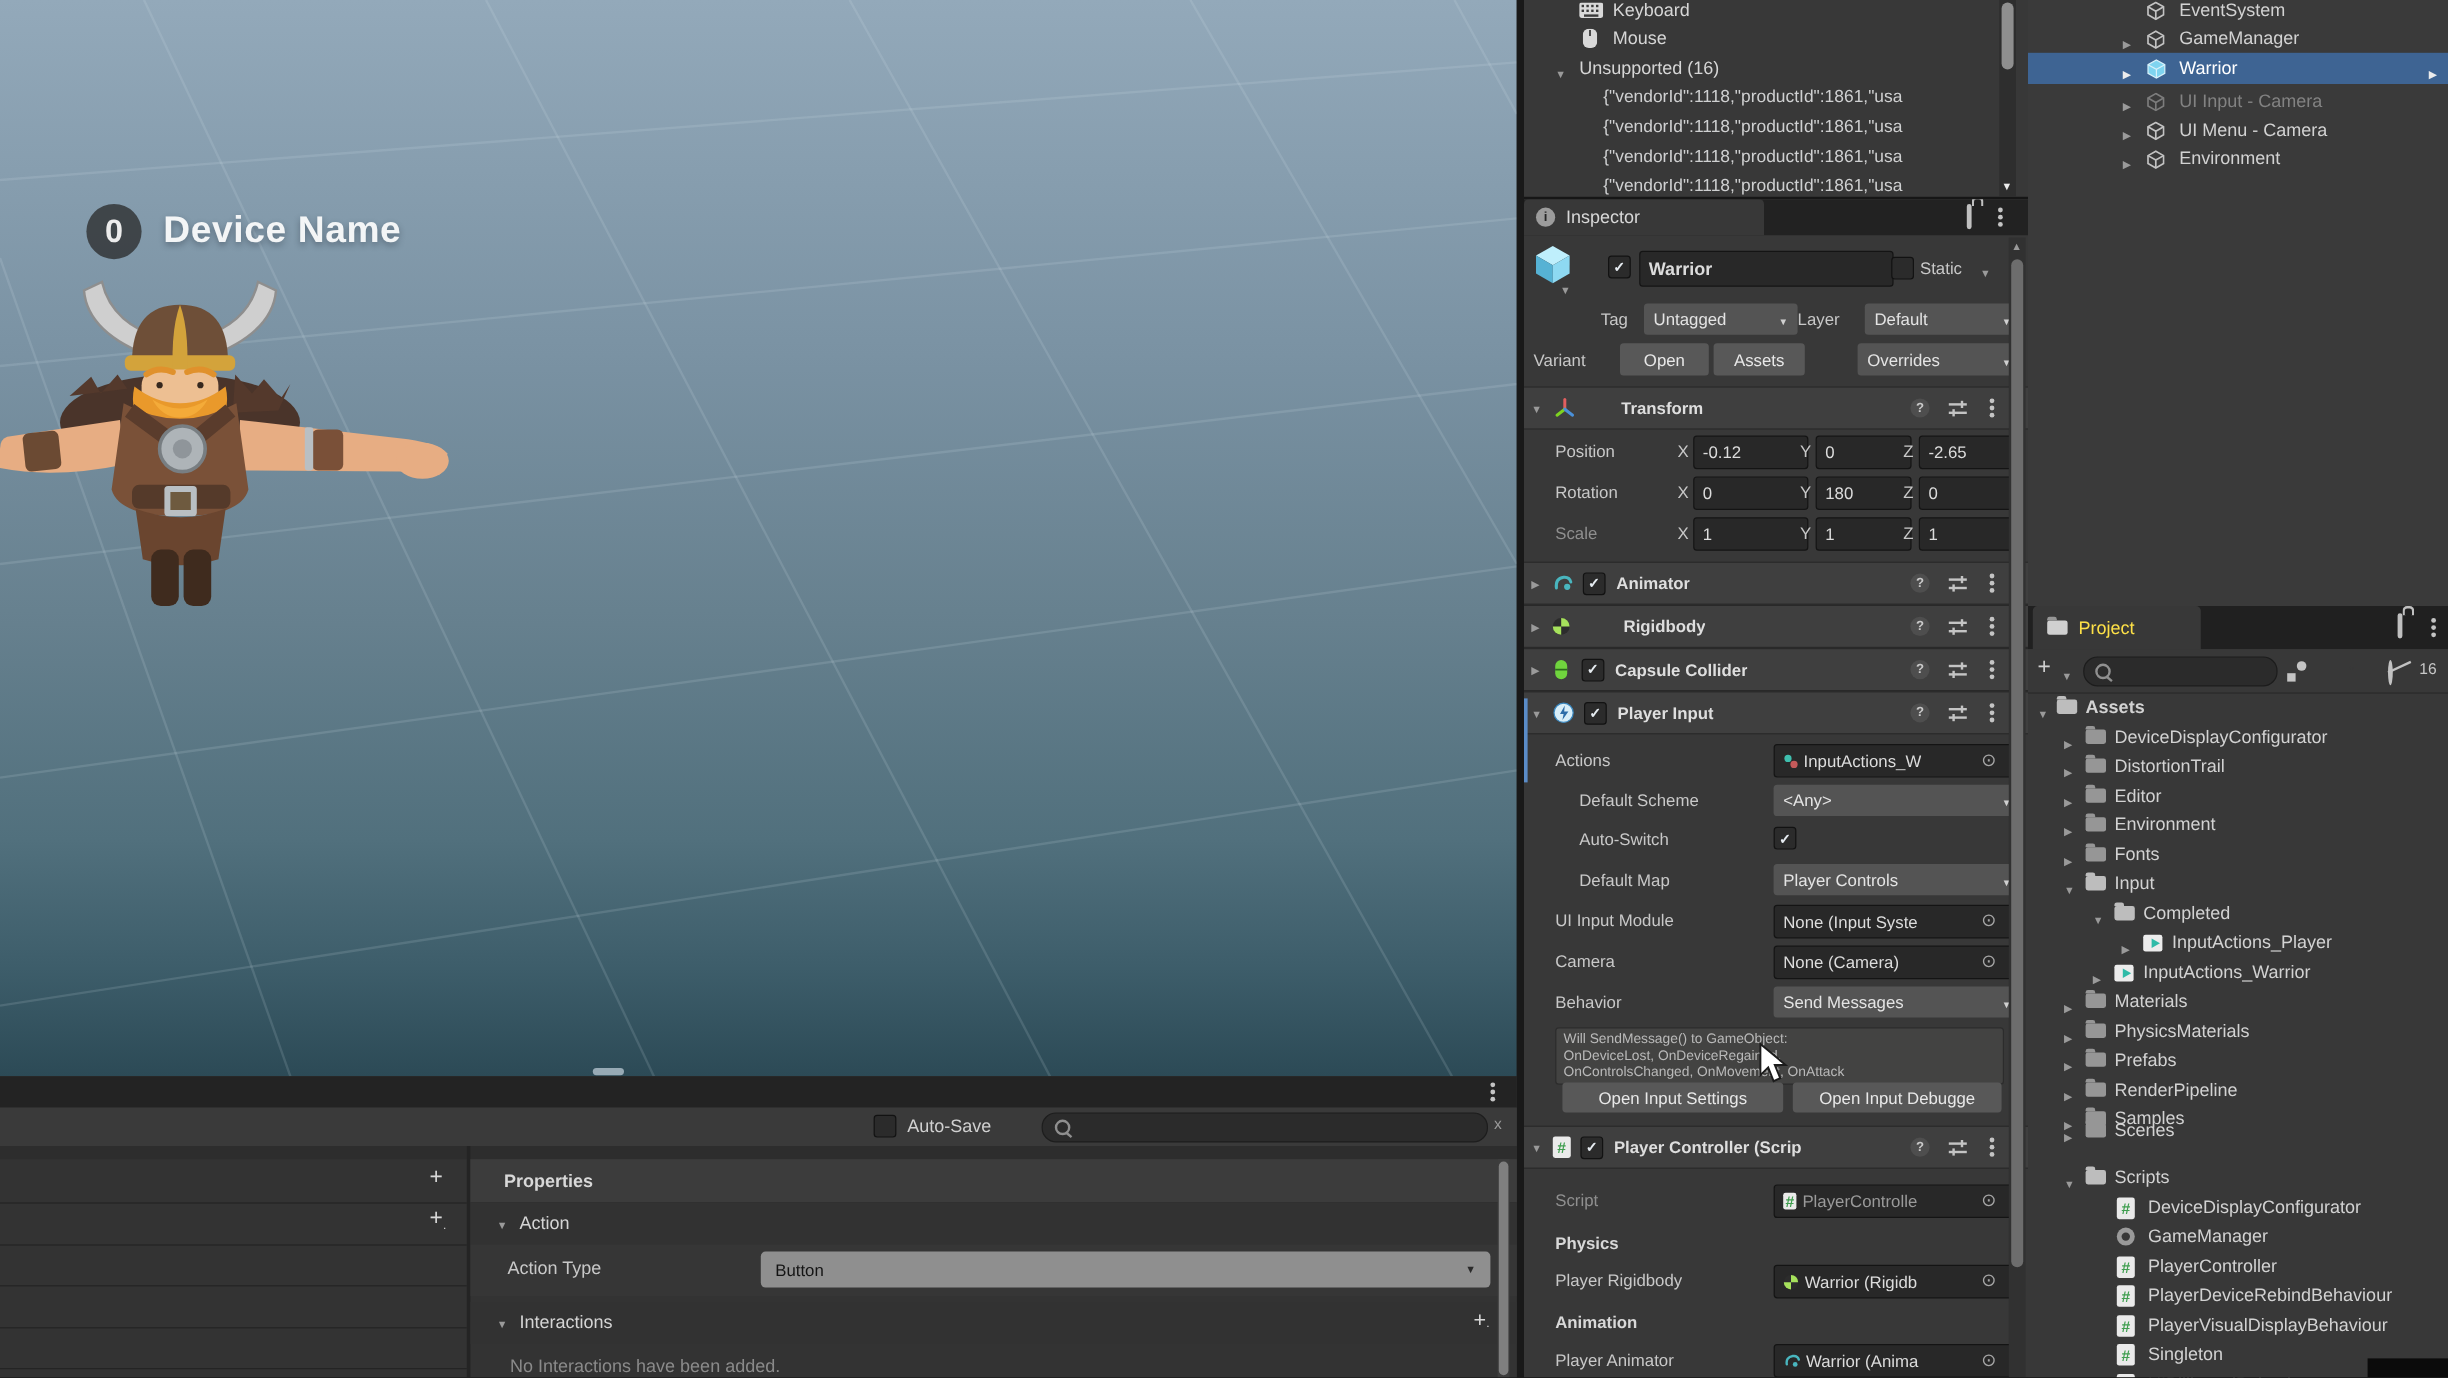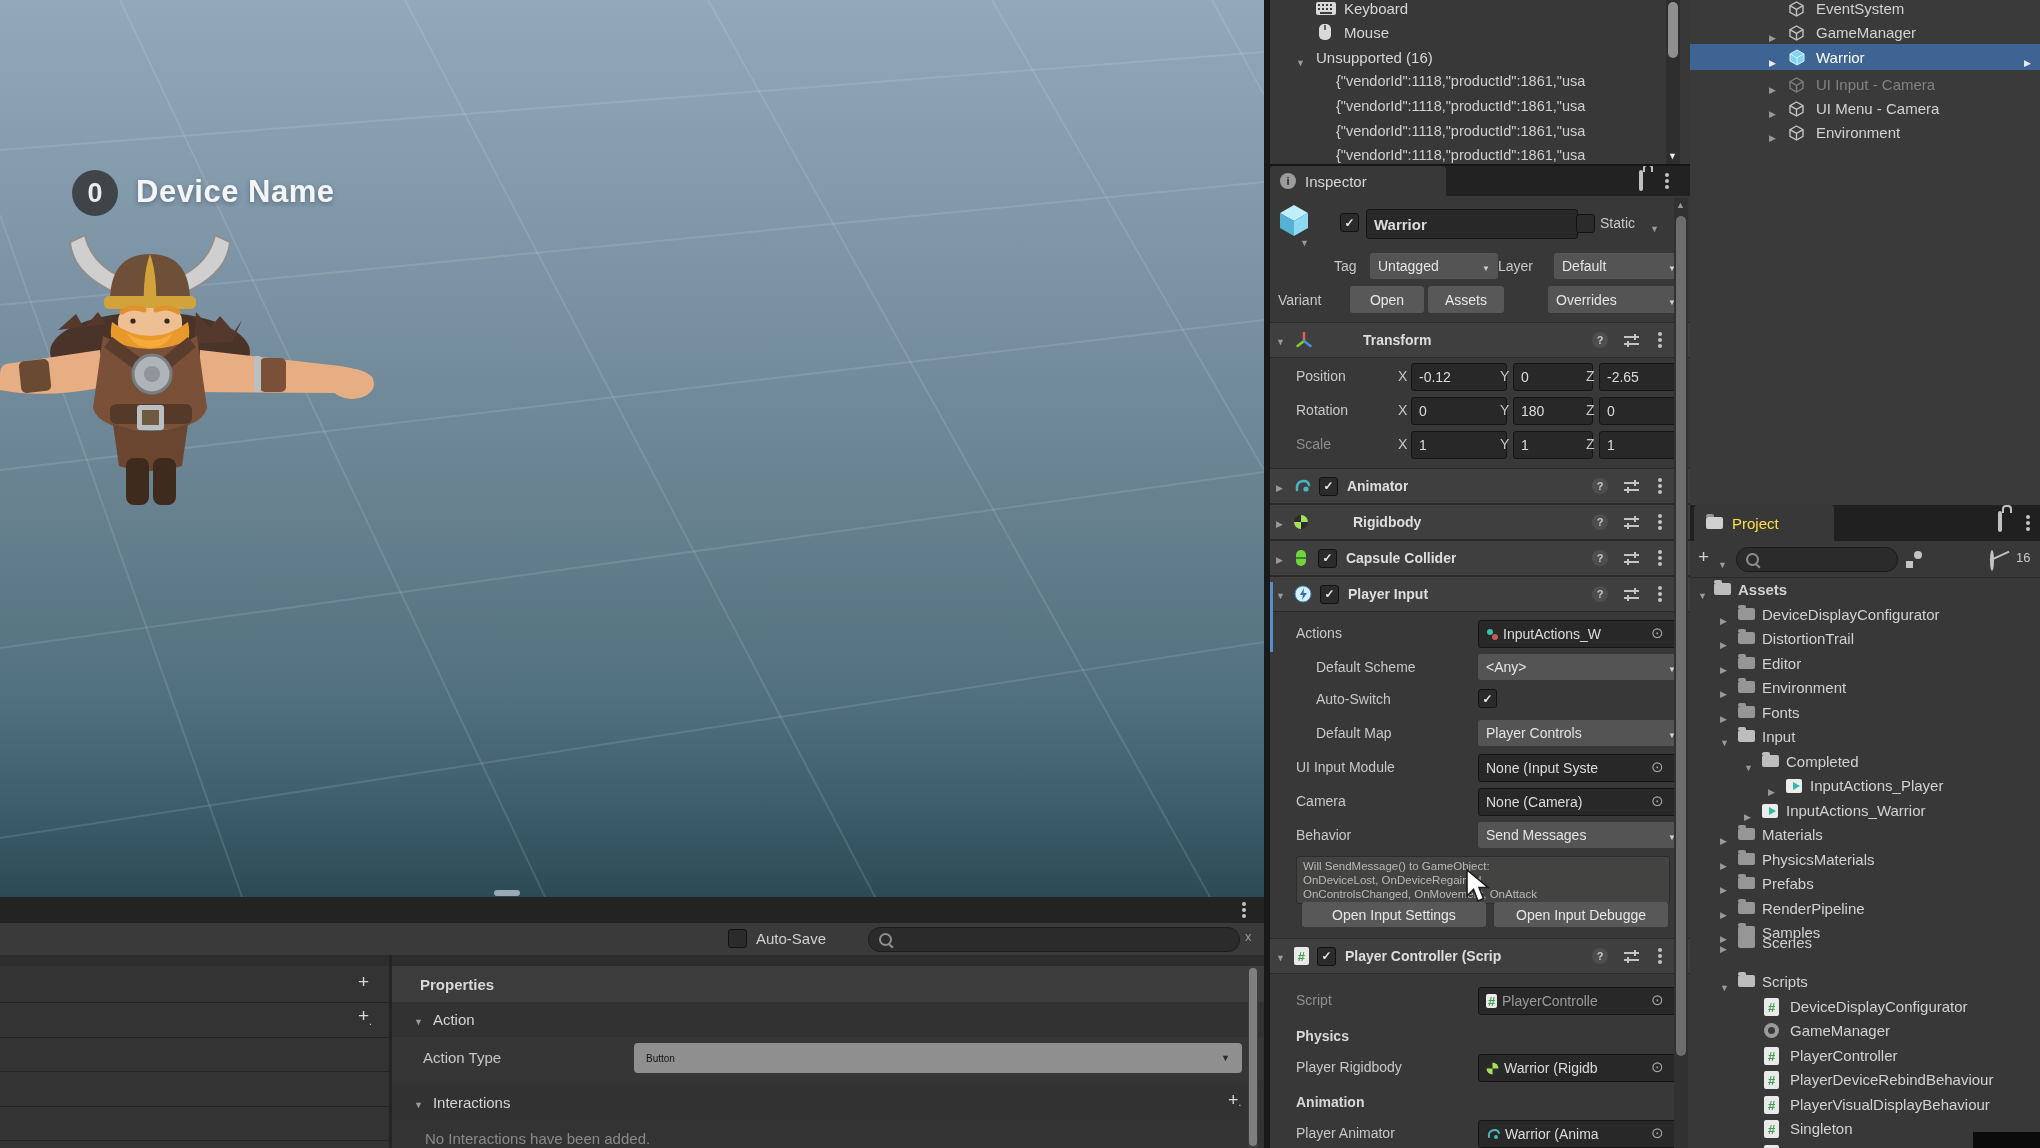--- a/index.html
+++ b/index.html
@@ -184,21 +184,21 @@
     <div class="drow" style="top:143px;color:#cfd0d1;font-size:14.5px">
         <span class="abs txt" style="left:66px">{"vendorId":1118,"productId":1861,"usa</span>
       </div>
     <div class="abs" style="left:396px;top:0;width:14px;height:164px;background:#2e2e2e"></div>
     <div class="abs" style="left:398px;top:2px;width:10px;height:56px;background:#8f8f8f;border-radius:5px"></div>
     <span class="td w abs" style="left:398px;top:145px"></span>
   </div>
 
   <div id="insp" class="abs">
     <div class="tabbar" style="top:0">
-      <div class="tab" style="width:176px">
+      <div class="tab" style="width:200px">
         <span class="info" style="margin-left:10px"></span>
         <span style="margin-left:9px;font-size:15px;color:#d8d8d8">Inspector</span>
       </div>
       <span class="lock abs" style="left:369px;top:6px"></span>
       <span class="kb abs" style="left:395px;top:13px"></span>
     </div>
 
     <div class="r" style="left:0;top:36px;width:420px;height:44px">
       <svg class="abs" style="left:8px;top:2px" width="32" height="34">
         <polygon points="16,1 30,9 16,17 2,9" fill="#bfeffc"></polygon>
@@ -236,21 +236,21 @@
 
     <div class="comp" style="top:156px">
       <span class="td" style="margin-left:6px"></span>
       <svg style="margin-left:10px" width="18" height="18">
           <g stroke-width="2.5" stroke-linecap="round">
             <line x1="9" y1="10" x2="9" y2="2" stroke="#e25f5f"></line>
             <line x1="9" y1="10" x2="2.5" y2="15" stroke="#7ed321"></line>
             <line x1="9" y1="10" x2="15.5" y2="15" stroke="#4a90d9"></line>
           </g>
         </svg>
-      <span class="ctitle" style="margin-left:50px">Transform</span>
+      <span class="ctitle" style="margin-left:38px">Transform</span>
       <span class="q abs" style="left:322px"></span>
       <span class="preset abs" style="left:354px;top:11px"></span>
       <span class="kb abs" style="left:388px;top:15px"></span>
     </div>
     <div class="r" style="left:0;top:196px;width:420px;height:28px">
       <span class="lab abs" style="left:26px">Position</span>
       <span class="lab abs" style="left:128px">X</span>
       <div class="fld abs" style="left:141px;top:1px;width:80px;height:26px">-0.12</div>
       <span class="lab abs" style="left:230px">Y</span>
       <div class="fld abs" style="left:243px;top:1px;width:64px;height:26px">0</div>
@@ -646,21 +646,21 @@
     <div class="abs" style="left:392px;top:69px;width:872px;height:36px;background:#3c3c3c;border-bottom:1px solid #262626;display:flex;align-items:center">
       <span style="margin-left:28px;font-size:15px;font-weight:bold;color:#d8d8d8">Properties</span>
     </div>
     <div class="abs" style="left:392px;top:105px;width:872px;height:35px;background:#323232;display:flex;align-items:center">
       <span class="td" style="margin-left:22px"></span>
       <span style="margin-left:10px;font-size:15px;color:#d4d4d4">Action</span>
     </div>
     <div class="abs" style="left:392px;top:140px;width:872px;height:43px;background:#363636">
       <span class="abs txt" style="left:31px;top:12px;font-size:15px;color:#c8c8c8">Action Type</span>
       <div class="abs" style="left:242px;top:6px;width:608px;height:30px;background:#8f8f8f;border-radius:4px;display:flex;align-items:center;justify-content:space-between;padding:0 12px;box-sizing:border-box">
-        <span style="font-size:10px;color:#141414">Button</span>
+        <span style="font-size:14px;color:#141414">Button</span>
         <span style="font-size:9px;color:#2a2a2a">▼</span>
       </div>
     </div>
     <div class="abs" style="left:392px;top:188px;width:872px;height:35px;background:#323232;display:flex;align-items:center">
       <span class="td" style="margin-left:22px"></span>
       <span style="margin-left:10px;font-size:15px;color:#d4d4d4">Interactions</span>
       <span class="abs" style="left:836px;top:5px;font-size:18px;color:#d8d8d8">+<span style="font-size:10px">.</span></span>
     </div>
     <span class="abs txt" style="left:425px;top:233px;font-size:15px;color:#8a8a8a">No Interactions have been added.</span>
     <div class="abs" style="left:1248px;top:69px;width:10px;height:182px;background:#3d3d3d"></div>

